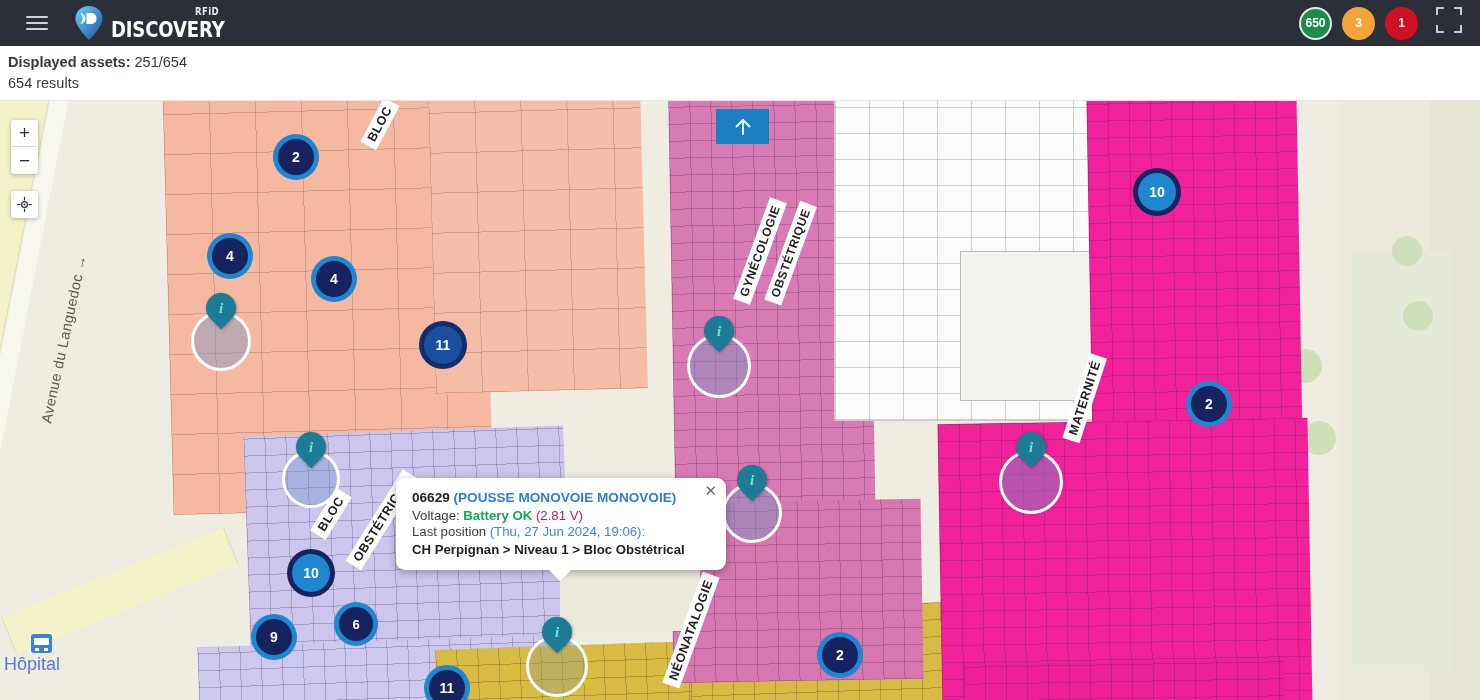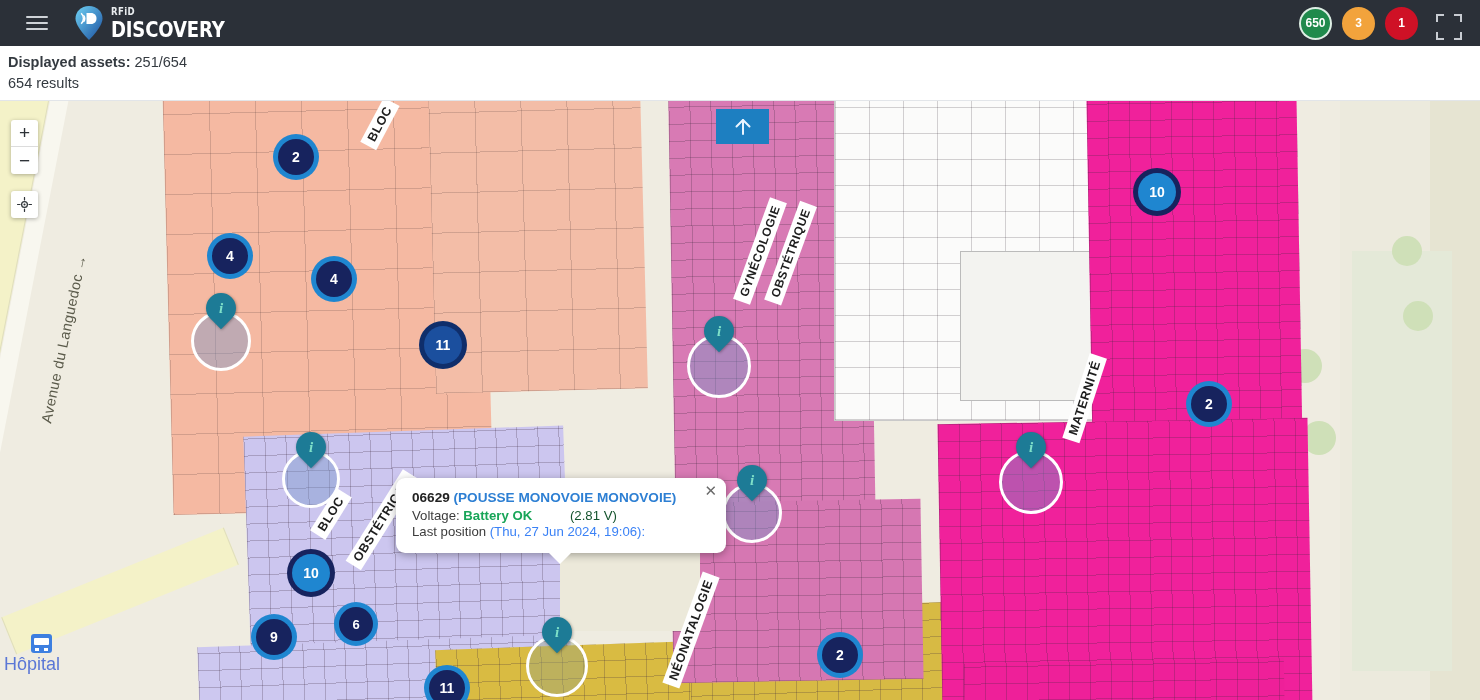--- a/index.html
+++ b/index.html
@@ -18,33 +18,33 @@
   }
   #hamburger {
     width: 46px; height: 46px; margin-left: 14px;
     display: flex; flex-direction: column; justify-content: center; align-items: center;
     gap: 4px; cursor: pointer;
   }
   #hamburger span { display: block; width: 22px; height: 2px; background: #cfd3d8; border-radius: 1px; }
 
   #brand { display: flex; align-items: center; margin-left: 14px; gap: 7px; }
   #brand-mark { width: 30px; height: 36px; position: relative; }
-  #brand-text { display: flex; flex-direction: column; line-height: 1; }
+  #brand-text { display: flex; flex-direction: column; line-height: 1; text-align: right; }
   #brand-rfid {
     color: #e9ecef; font-size: 11px; letter-spacing: .5px; font-weight: 700;
     font-family: "DejaVu Sans", sans-serif; transform: scaleX(.78); transform-origin: left center;
   }
   #brand-discovery {
     color: #ffffff; font-size: 22px; font-weight: 700; letter-spacing: -.2px;
     font-family: "DejaVu Sans", sans-serif; transform: scaleX(.82); transform-origin: left center;
     margin-top: 2px;
   }
 
   #topbar-right {
-    margin-left: auto; display: flex; align-items: flex-end; gap: 10px; margin-right: 18px;
+    margin-left: auto; display: flex; align-items: flex-start; gap: 10px; margin-right: 18px;
   }
   .kpi {
     width: 33px; height: 33px; border-radius: 50%;
     display: flex; align-items: center; justify-content: center;
     color: #fff; font-size: 12px; font-weight: 700; cursor: pointer;
     border: 2px solid rgba(255,255,255,.85);
   }
   #fullscreen-btn {
     width: 26px; height: 26px; margin-left: 8px; position: relative; cursor: pointer;
   }
@@ -225,21 +225,21 @@
   }
   #popup-close {
     position: absolute; right: 9px; top: 5px; font-size: 15px; color: #6a6a6a;
     cursor: pointer; line-height: 1; font-family: "Liberation Sans", sans-serif;
   }
   #popup-title { margin-bottom: 1px; }
   #popup-id { font-weight: 700; color: #222; font-size: 13.6px; }
   #popup-name { color: #2d7fd3; font-weight: 700; font-size: 13.6px; }
   .pop-row { }
   #popup-battery { color: #18a558; font-weight: 700; }
-  #popup-voltage { color: #14532d; margin-left: 34px; }
+  #popup-voltage { color: #be185d; }
   #popup-lastpos-time { color: #3b82f6; }
   #popup-path { font-weight: 700; color: #1f1f1f; margin-top: 1px; }
 </style>
 </head>
 <body>
 
 <div id="topbar">
   <div id="hamburger">
     <span></span>
       <span></span>
@@ -489,14 +489,15 @@
     </div>
     <div class="pop-row">
       <span>Voltage:</span>
       <span id="popup-battery">Battery OK</span>
       <span id="popup-voltage">(2.81 V)</span>
     </div>
     <div class="pop-row">
       <span>Last position</span>
       <span id="popup-lastpos-time">(Thu, 27 Jun 2024, 19:06):</span>
     </div>
+    <div id="popup-path">CH Perpignan &gt; Niveau 1 &gt; Bloc Obstétrical</div>
   </div>
 </div>
 
 </body></html>

